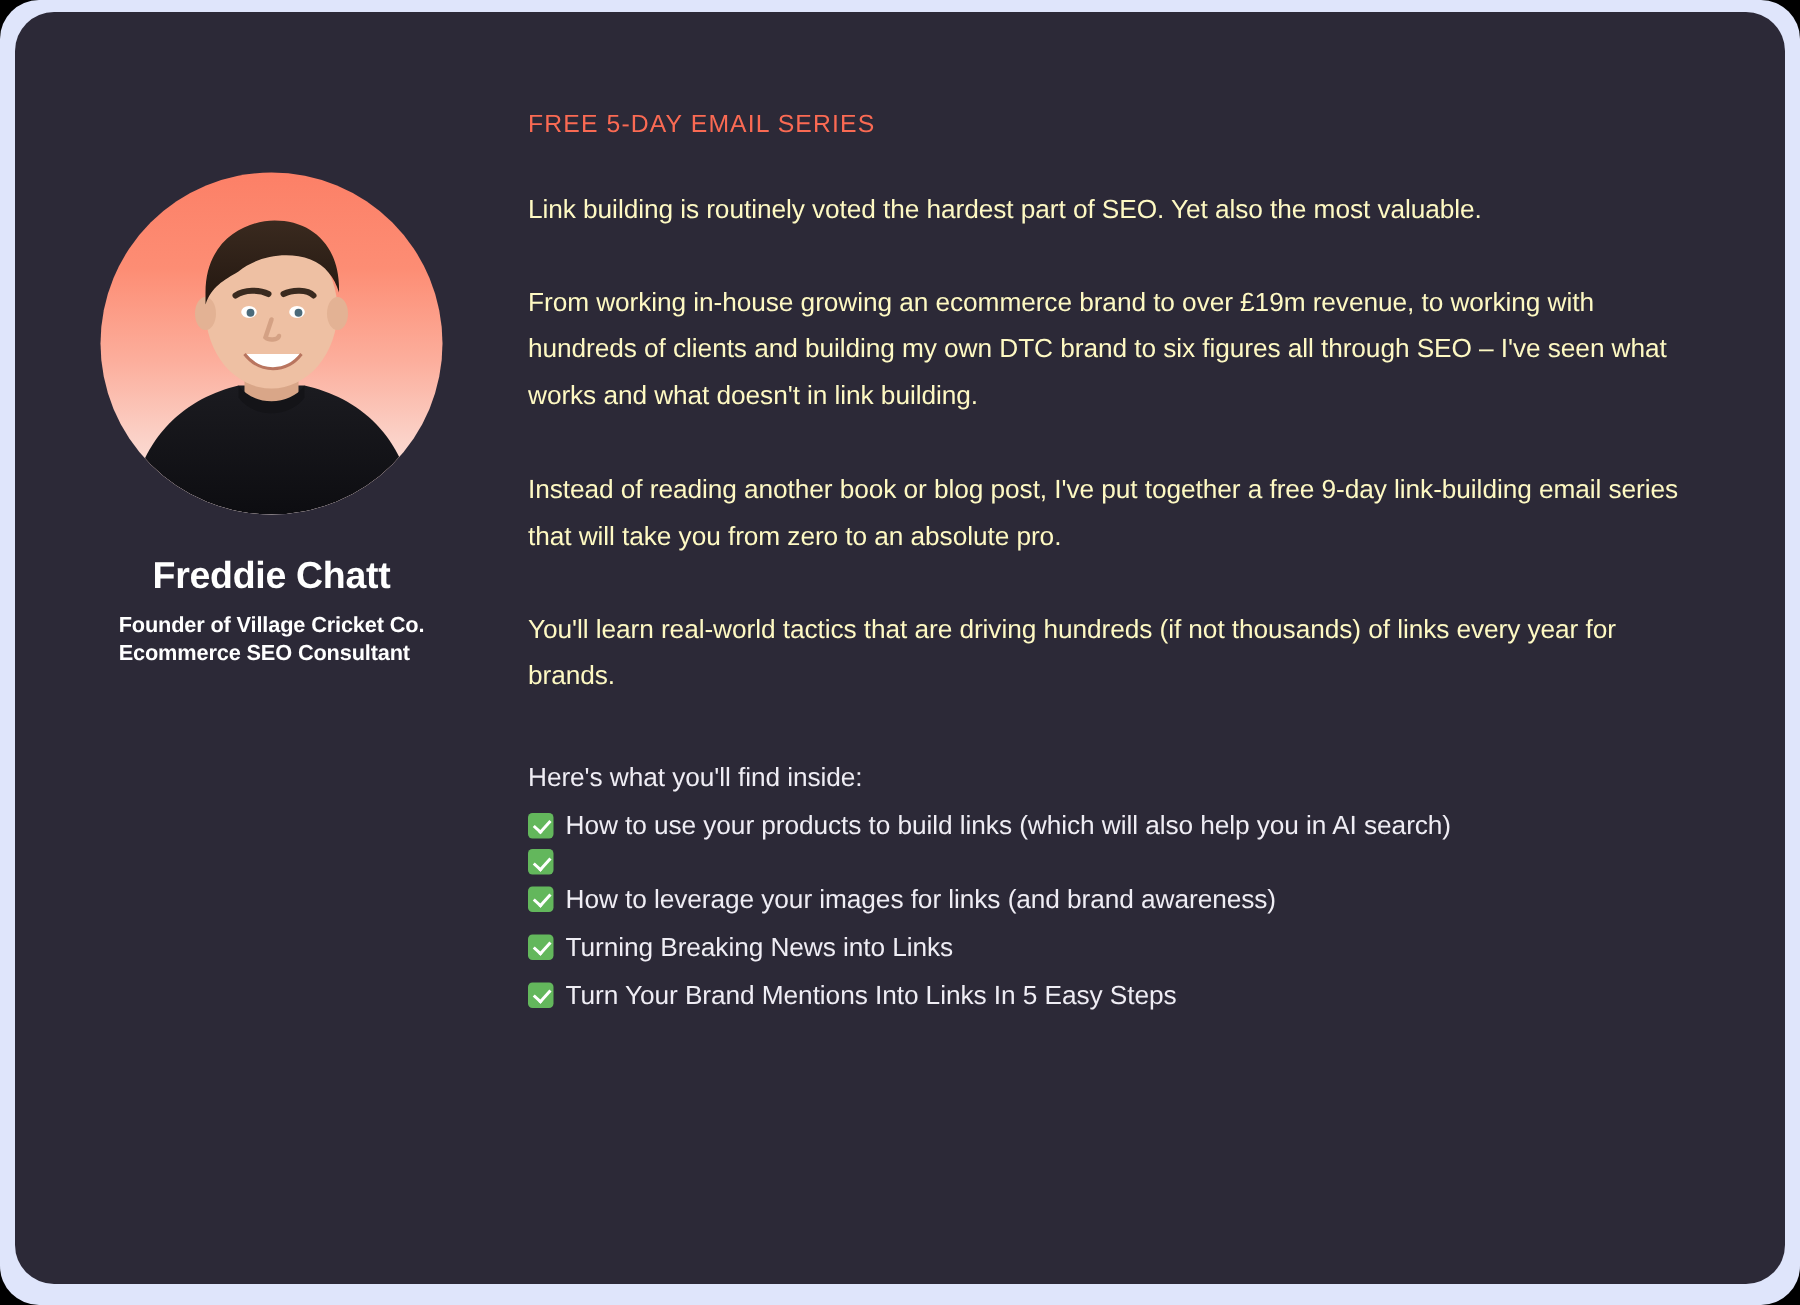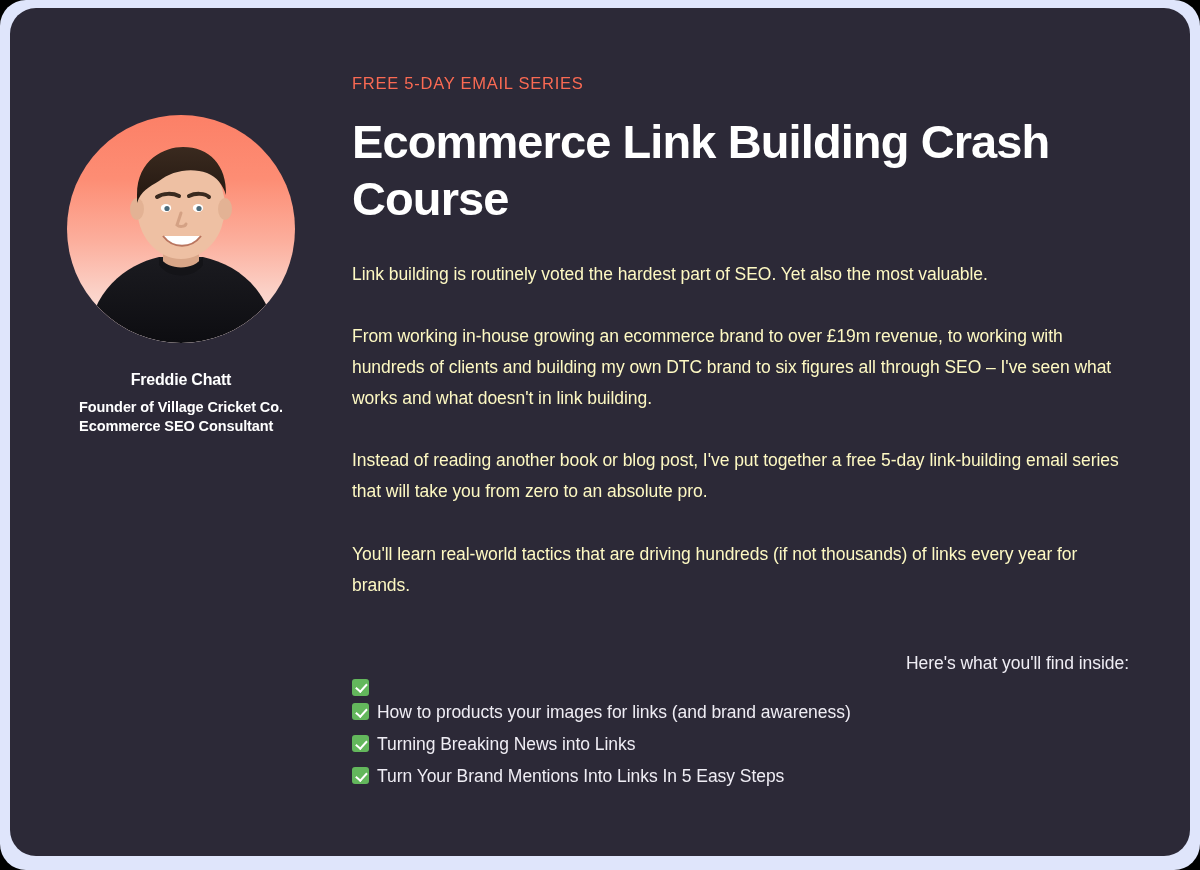--- a/index.html
+++ b/index.html
@@ -65,21 +65,21 @@
                 #fdeeea 100%);
     position: relative;
     overflow: hidden;
     flex: 0 0 auto;
   }
 
   #avatar svg { display: block; width: 100%; height: 100%; }
 
   #author-name {
     margin-top: 28px;
-    font-size: 16px;
+    font-size: 25px;
     font-weight: bold;
     color: #ffffff;
     letter-spacing: -0.2px;
     text-align: center;
     line-height: 1.1;
   }
 
   #author-role {
     margin-top: 9px;
     font-size: 14.5px;
@@ -119,21 +119,21 @@
 
   .body-paragraph {
     margin-top: 31px;
     font-size: 17.5px;
     line-height: 1.78;
     color: #fef9c3;
     max-width: 800px;
     letter-spacing: -0.05px;
   }
 
-  #checklist-section { margin-top: 47px; text-align: right; }
+  #checklist-section { margin-top: 37px; }
 
   #checklist-intro {
     font-size: 17.5px;
     line-height: 1.78;
     color: #efedf4;
     letter-spacing: -0.05px;
   }
 
   .checklist-item {
     display: flex;
@@ -227,36 +227,39 @@
         <span class="role-line">Founder of Village Cricket Co.</span>
         <span class="role-line">Ecommerce SEO Consultant</span>
       </div>
 
     </div>
 
     <div id="content-column">
 
       <div id="eyebrow">FREE 5-DAY EMAIL SERIES</div>
 
-      <h1 id="headline">Ecommerce Link Building Crash Course</h1>
 
       <p class="body-paragraph">Link building is routinely voted the hardest part of SEO. Yet also the most valuable.</p>
       <p class="body-paragraph">From working in-house growing an ecommerce brand to over £19m revenue, to working with hundreds of clients and building my own DTC brand to six figures all through SEO – I've seen what works and what doesn't in link building.</p>
-      <p class="body-paragraph">Instead of reading another book or blog post, I've put together a free 5-day link-building email series that will take you from zero to an absolute pro.</p>
+      <p class="body-paragraph">Instead of reading another book or blog post, I've put together a free 9-day link-building email series that will take you from zero to an absolute pro.</p>
       <p class="body-paragraph">You'll learn real-world tactics that are driving hundreds (if not thousands) of links every year for brands.</p>
 
       <div id="checklist-section">
         <div id="checklist-intro">Here's what you'll find inside:</div>
 
         <div class="checklist-item">
           <span class="check-icon"></span>
-        </div>
-        <div class="checklist-item">
-          <span class="check-icon"></span>
-          <span>How to products your images for links (and brand awareness)</span>
+          <span>How to use your products to build links (which will also help you in AI search)</span>
+        </div>
+        <div class="checklist-item">
+          <span class="check-icon"></span>
+        </div>
+        <div class="checklist-item">
+          <span class="check-icon"></span>
+          <span>How to leverage your images for links (and brand awareness)</span>
         </div>
         <div class="checklist-item">
           <span class="check-icon"></span>
           <span>Turning Breaking News into Links</span>
         </div>
         <div class="checklist-item">
           <span class="check-icon"></span>
           <span>Turn Your Brand Mentions Into Links In 5 Easy Steps</span>
         </div>
       </div>

